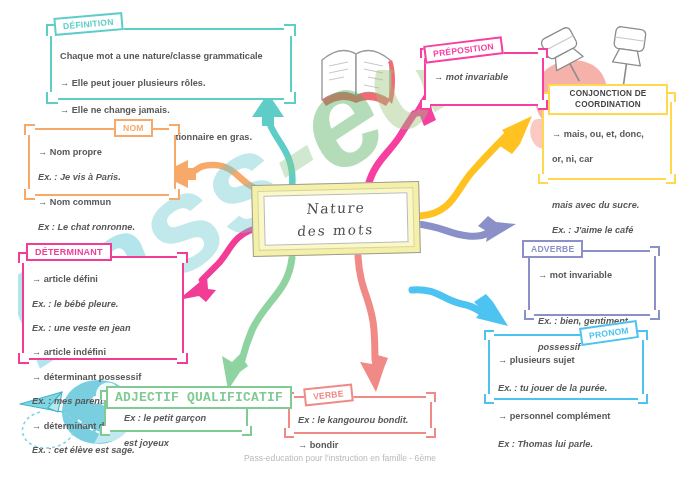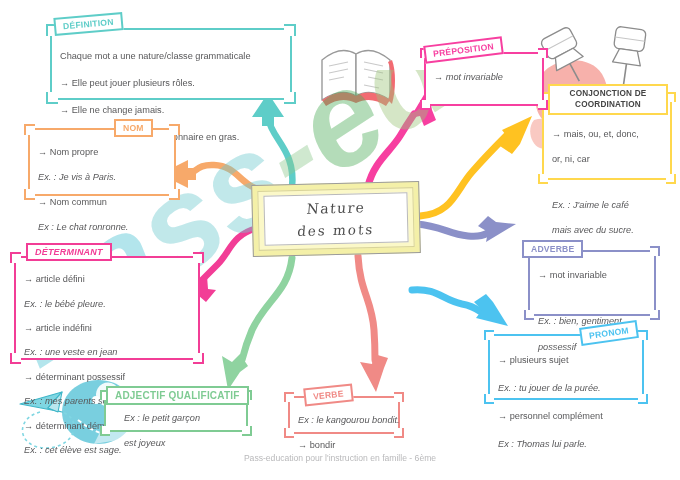--- a/index.html
+++ b/index.html
@@ -18,20 +18,21 @@
     background:#ffffff;
     box-sizing:border-box;
     z-index:20;
   }
   .card .body{
     padding:7px 9px 7px 10px;
     font-size:9.2px;
     line-height:13.4px;
     color:#58585a;
     white-space:pre-line;
+    font-weight:bold;
   }
   .card .body .li{white-space:nowrap;}
   .it{font-style:italic;}
 
   
   .chip{
     position:absolute;
     background:#ffffff;
     font-size:8.6px;
     font-weight:bold;
@@ -249,57 +250,57 @@
       <div class="li">→ Nom propre</div>
       <div class="li it">Ex. : Je vis à Paris.</div>
       <div class="li">→ Nom commun</div>
       <div class="li it">Ex : Le chat ronronne.</div>
     </div>
   </div>
   <div class="chip" style="left:114px;top:119px;color:#f7a96a;border:2.2px solid #f7a96a;">
     <span>NOM</span>
   </div>
 
-  <div class="card" style="left:14px;top:256px;width:186px;height:104px;color:#f23d96;">
+  <div class="card" style="left:22px;top:256px;width:162px;height:104px;color:#f23d96;">
     <div style="position:absolute;inset:0;border:2.8px solid #f23d96;box-sizing:border-box;background:#fff;"></div>
     <div style="position:absolute;left:-4px;top:-4px;width:11px;height:11px;background:#fff;border-left:2.8px solid #f23d96;border-top:2.8px solid #f23d96;box-sizing:border-box;"></div>
     <div style="position:absolute;right:-4px;top:-4px;width:11px;height:11px;background:#fff;border-right:2.8px solid #f23d96;border-top:2.8px solid #f23d96;box-sizing:border-box;"></div>
     <div style="position:absolute;left:-4px;bottom:-4px;width:11px;height:11px;background:#fff;border-left:2.8px solid #f23d96;border-bottom:2.8px solid #f23d96;box-sizing:border-box;"></div>
     <div style="position:absolute;right:-4px;bottom:-4px;width:11px;height:11px;background:#fff;border-right:2.8px solid #f23d96;border-bottom:2.8px solid #f23d96;box-sizing:border-box;"></div>
     <div class="body" style="position:relative;padding-top:5px;line-height:12.2px;">
       <div class="li">→ article défini</div>
       <div class="li it">Ex. : le bébé pleure.</div>
+      <div class="li it">Ex. : une veste en jean</div>
       <div class="li">→ article indéfini</div>
-      <div class="li it">Ex. : une veste en jean</div>
       <div class="li">→ déterminant possessif</div>
       <div class="li it">Ex. : mes parents sont en vacances.</div>
       <div class="li">→ déterminant démonstratif…)</div>
       <div class="li it">Ex. : cet élève est sage.</div>
     </div>
   </div>
-  <div class="chip" style="left:26px;top:243px;color:#f23d96;border:2.4px solid #f23d96;font-size:9px;font-style:italic;">
+  <div class="chip" style="left:26px;top:243px;color:#f23d96;border:2.4px solid #f23d96;font-size:9px;">
     <span>DÉTERMINANT</span>
   </div>
 
   <div class="card" style="left:104px;top:394px;width:144px;height:38px;color:#7fcb93;">
     <div style="position:absolute;inset:0;border:2.6px solid #7fcb93;box-sizing:border-box;background:#fff;"></div>
     <div style="position:absolute;left:-4px;top:-4px;width:10px;height:10px;background:#fff;border-left:2.6px solid #7fcb93;border-top:2.6px solid #7fcb93;box-sizing:border-box;"></div>
     <div style="position:absolute;right:-4px;top:-4px;width:10px;height:10px;background:#fff;border-right:2.6px solid #7fcb93;border-top:2.6px solid #7fcb93;box-sizing:border-box;"></div>
     <div style="position:absolute;left:-4px;bottom:-4px;width:10px;height:10px;background:#fff;border-left:2.6px solid #7fcb93;border-bottom:2.6px solid #7fcb93;box-sizing:border-box;"></div>
     <div style="position:absolute;right:-4px;bottom:-4px;width:10px;height:10px;background:#fff;border-right:2.6px solid #7fcb93;border-bottom:2.6px solid #7fcb93;box-sizing:border-box;"></div>
     <div class="body" style="position:relative;padding-top:5px;padding-left:20px;line-height:12.6px;">
       <div class="li it">Ex : le petit garçon</div>
       <div class="li it">est joyeux</div>
     </div>
   </div>
-  <div class="chip" style="left:106px;top:386px;color:#7fcb93;border:2.2px solid #7fcb93;font-size:10px;">
+  <div class="chip" style="left:106px;top:386px;color:#7fcb93;border:2.2px solid #7fcb93;font-size:13px;font-family:Liberation Mono, monospace;">
     <span>ADJECTIF QUALIFICATIF</span>
   </div>
 
-  <div class="card" style="left:288px;top:396px;width:112px;height:38px;color:#f08a86;">
+  <div class="card" style="left:288px;top:396px;width:144px;height:38px;color:#f08a86;">
     <div style="position:absolute;inset:0;border:2.6px solid #f08a86;box-sizing:border-box;background:#fff;"></div>
     <div style="position:absolute;left:-4px;top:-4px;width:10px;height:10px;background:#fff;border-left:2.6px solid #f08a86;border-top:2.6px solid #f08a86;box-sizing:border-box;"></div>
     <div style="position:absolute;right:-4px;top:-4px;width:10px;height:10px;background:#fff;border-right:2.6px solid #f08a86;border-top:2.6px solid #f08a86;box-sizing:border-box;"></div>
     <div style="position:absolute;left:-4px;bottom:-4px;width:10px;height:10px;background:#fff;border-left:2.6px solid #f08a86;border-bottom:2.6px solid #f08a86;box-sizing:border-box;"></div>
     <div style="position:absolute;right:-4px;bottom:-4px;width:10px;height:10px;background:#fff;border-right:2.6px solid #f08a86;border-bottom:2.6px solid #f08a86;box-sizing:border-box;"></div>
     <div class="body" style="position:relative;padding-top:5px;line-height:12.6px;">
       <div class="li it">Ex : le kangourou bondit.</div>
       <div class="li">→ bondir</div>
     </div>
   </div>
@@ -344,22 +345,22 @@
   <div class="card" style="left:542px;top:96px;width:130px;height:84px;color:#ffd84d;z-index:24;">
     <div style="position:absolute;inset:0;border:2.6px solid #ffd84d;box-sizing:border-box;background:rgba(255,255,255,0.82);"></div>
     <div style="position:absolute;left:-4px;top:-4px;width:10px;height:10px;background:#fff;border-left:2.6px solid #ffd84d;border-top:2.6px solid #ffd84d;box-sizing:border-box;"></div>
     <div style="position:absolute;right:-4px;top:-4px;width:10px;height:10px;background:#fff;border-right:2.6px solid #ffd84d;border-top:2.6px solid #ffd84d;box-sizing:border-box;"></div>
     <div style="position:absolute;left:-4px;bottom:-4px;width:10px;height:10px;background:#fff;border-left:2.6px solid #ffd84d;border-bottom:2.6px solid #ffd84d;box-sizing:border-box;"></div>
     <div style="position:absolute;right:-4px;bottom:-4px;width:10px;height:10px;background:#fff;border-right:2.6px solid #ffd84d;border-bottom:2.6px solid #ffd84d;box-sizing:border-box;"></div>
     <div class="body" style="position:relative;padding-top:19px;line-height:12.6px;">
       <div class="li">→ mais, ou, et, donc,</div>
       <div class="li">or, ni, car</div>
       <div class="li" style="height:8px;"></div>
+      <div class="li it">mais avec du sucre.</div>
       <div class="li it">Ex. : J'aime le café</div>
-      <div class="li it">mais avec du sucre.</div>
     </div>
   </div>
   <div class="chip" style="left:548px;top:84px;width:120px;color:#444;border:2.4px solid #ffd84d;font-size:8.2px;line-height:10.5px;white-space:normal;padding:3px 4px;z-index:32;">
     <span>CONJONCTION DE COORDINATION</span>
   </div>
 
   <div class="card" style="left:424px;top:52px;width:120px;height:54px;color:#f73fa0;z-index:24;">
     <div style="position:absolute;inset:0;border:2.6px solid #f73fa0;box-sizing:border-box;background:rgba(255,255,255,0.86);"></div>
     <div style="position:absolute;left:-4px;top:-4px;width:10px;height:10px;background:#fff;border-left:2.6px solid #f73fa0;border-top:2.6px solid #f73fa0;box-sizing:border-box;"></div>
     <div style="position:absolute;right:-4px;top:-4px;width:10px;height:10px;background:#fff;border-right:2.6px solid #f73fa0;border-top:2.6px solid #f73fa0;box-sizing:border-box;"></div>

